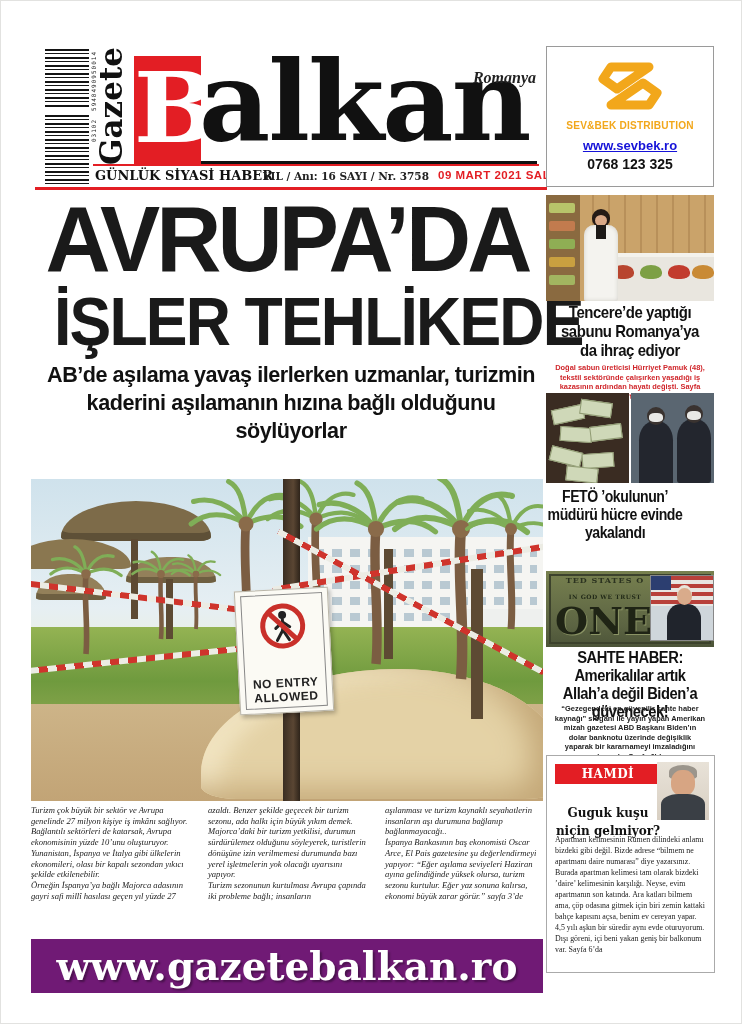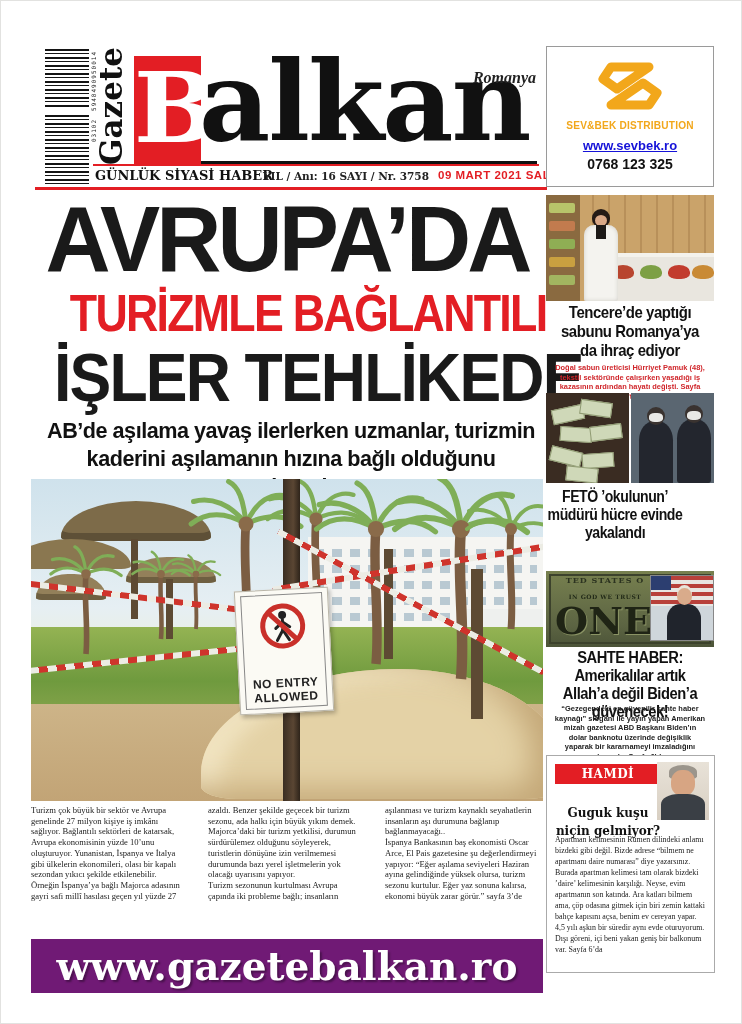--- a/index.html
+++ b/index.html
@@ -53,21 +53,21 @@
   .gazebo2{position:absolute;left:-20px;top:60px;width:120px;height:30px;background:#8a7750;border-radius:50% 50% 8% 8%/90% 90% 10% 10%;}
   .umb{position:absolute;width:90px;height:26px;background:#93805a;border-radius:50% 50% 10% 10%/100% 100% 10% 10%;box-shadow:inset 0 -6px 0 #6e5f41;}
   .post{position:absolute;width:7px;background:#5d4a33;}
   .pole{position:absolute;left:252px;top:0;width:17px;height:322px;background:linear-gradient(90deg,#3a2e22,#5a4633 60%,#2e241a);}
   .tape{position:absolute;height:6px;background:repeating-linear-gradient(90deg,#ececе4 0 9px,#cf342c 9px 18px);background:repeating-linear-gradient(90deg,#ecece4 0 9px,#cf342c 9px 18px);}
   .sign{position:absolute;left:206px;top:110px;width:92px;height:122px;background:#fbfaf4;border:1px solid #b9b5a8;
      transform:rotate(-3deg);box-shadow:2px 3px 4px rgba(0,0,0,.25);text-align:center;}
   .sign-inner{position:absolute;left:5px;top:4px;right:5px;bottom:4px;border:1px solid #888;}
   .sign-text{position:absolute;left:0;right:0;bottom:8px;font-weight:900;font-size:12px;line-height:14px;color:#222;letter-spacing:0.5px;}
   
-  .cols{left:30px;top:804px;width:512px;height:128px;display:flex;gap:19px;overflow:hidden;}
+  .cols{left:30px;top:804px;width:512px;height:128px;display:flex;gap:19px;overflow:hidden;font-style:italic;}
   .col{flex:1;font-family:"Liberation Serif",serif;font-size:8.6px;line-height:10.7px;color:#222;white-space:pre-line;text-align:left;}
   
   .footer{left:30px;top:938px;width:512px;height:54px;background:#701a75;display:flex;align-items:center;justify-content:center;}
   .footer span{color:#fff;font-family:"DejaVu Serif",serif;font-weight:bold;font-size:39px;letter-spacing:0px;text-shadow:2px 2px 2px rgba(0,0,0,.35);}
   
   .s-head{font-weight:900;color:#111;text-align:center;letter-spacing:-0.5px;}
   .s-sum{font-weight:bold;text-align:center;letter-spacing:0;}
   .story1-photo{left:545px;top:194px;width:168px;height:106px;overflow:hidden;background:repeating-linear-gradient(90deg,#caa36a 0 14px,#b8905a 14px 16px);}
   .shelf{position:absolute;left:0;top:0;width:34px;height:106px;background:#8a6a40;}
   .shelf i{position:absolute;left:3px;width:26px;height:10px;border-radius:2px;}
@@ -143,21 +143,20 @@
         <path d="M58 50 L20 50 L52 28 L66 38 Z"></path>
       </g>
     </svg>
     <span class="adbrand">SEV&amp;BEK DISTRIBUTION</span>
     <span class="adsite">www.sevbek.ro</span>
     <span class="adphone">0768 123 325</span>
   </div>
 
   <div class="abs h-block">
     <div><span class="h1">AVRUPA’DA</span></div>
-    <div><span class="h2">TURİZMLE BAĞLANTILI</span></div>
     <div><span class="h3">İŞLER TEHLİKEDE</span></div>
     <div><span class="sub">AB’de aşılama yavaş ilerlerken uzmanlar, turizmin kaderini aşılamanın hızına bağlı olduğunu söylüyorlar</span></div>
   </div>
 
   <div class="abs photo">
     <div class="hotel">
       <div class="win" style="top:12px;"></div>
         <div class="win" style="top:28px;"></div>
       <div class="win" style="top:44px;"></div>
         <div class="win" style="top:60px;"></div>

